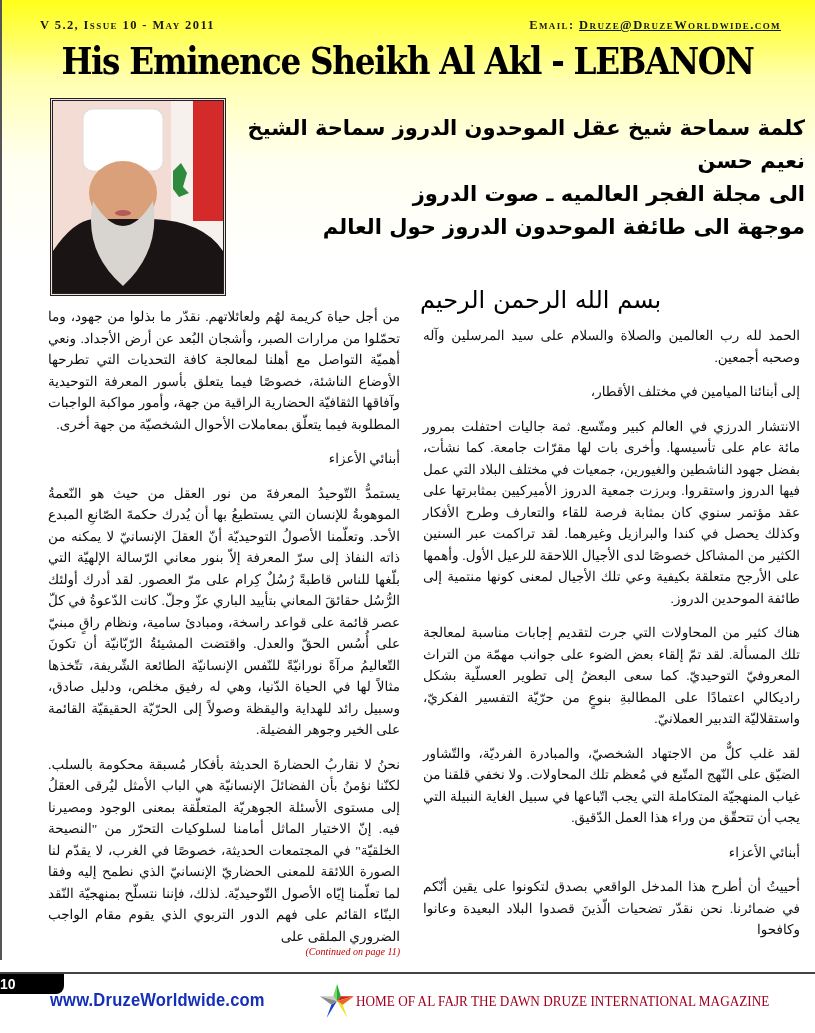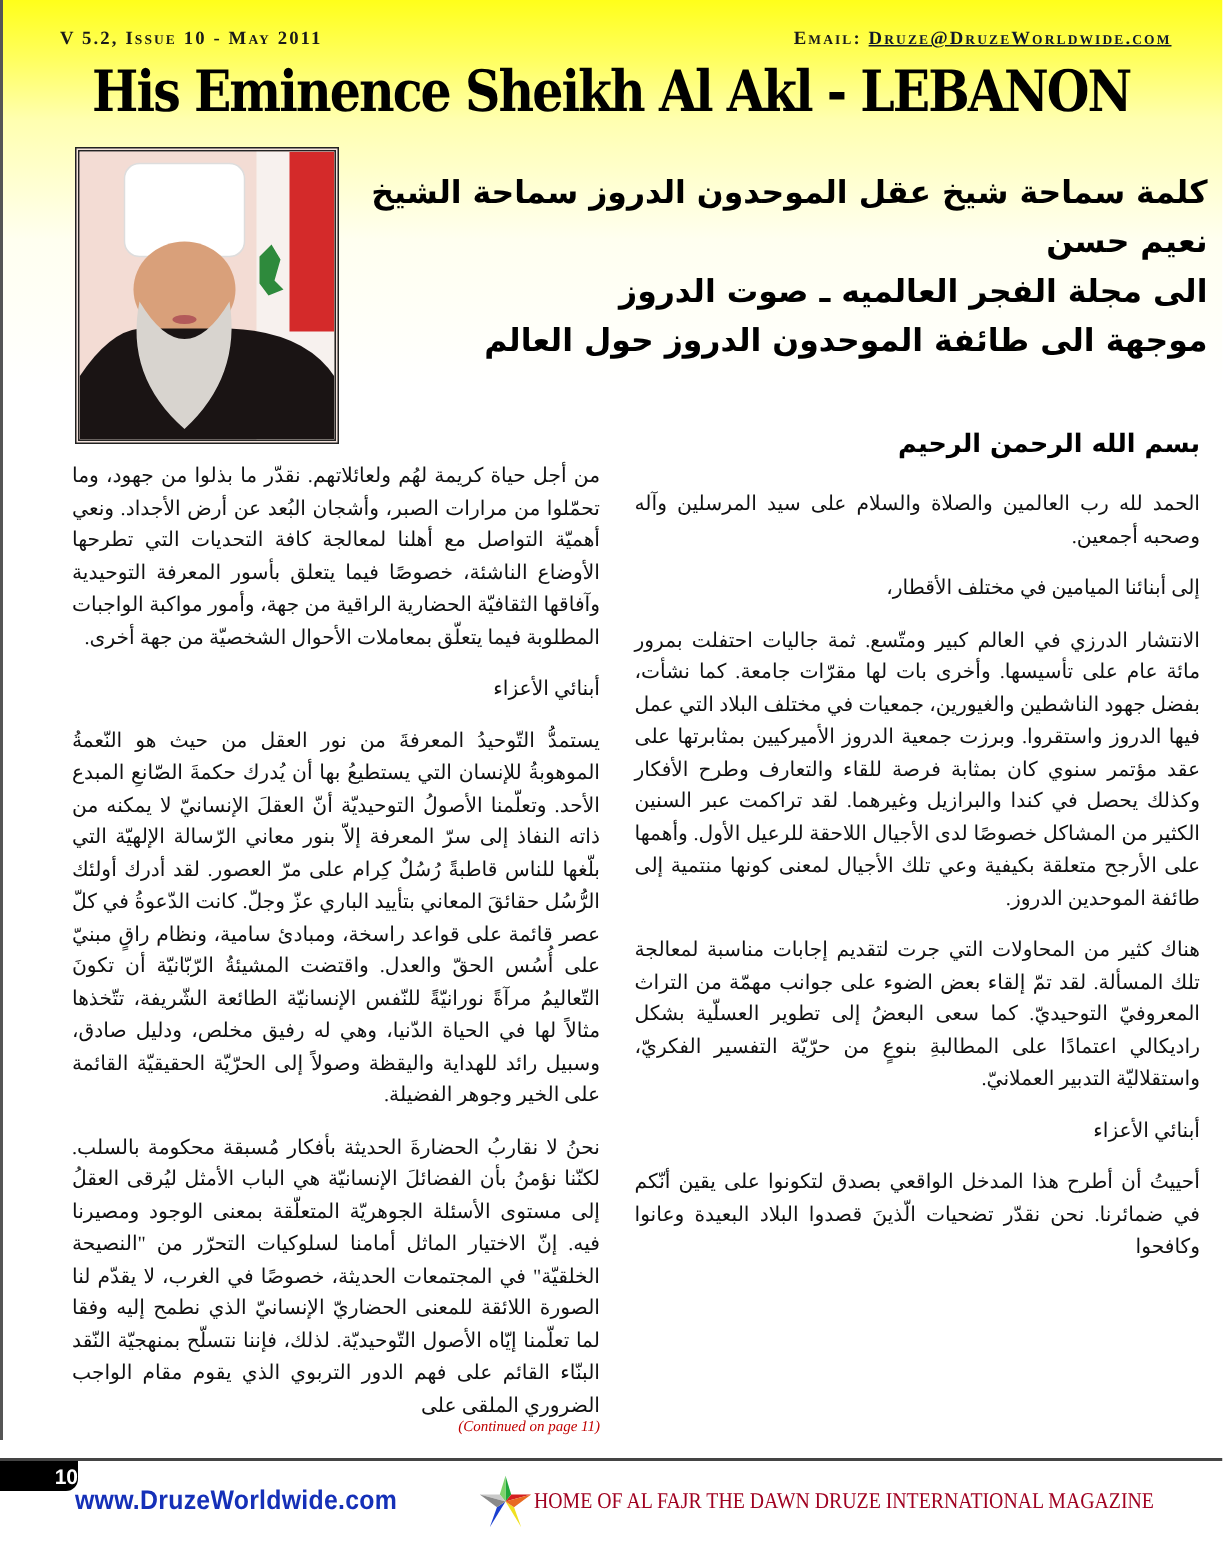--- a/index.html
+++ b/index.html
@@ -38,40 +38,40 @@
   .portrait-frame svg { width: 100%; height: 100%; display: block; }
   .ar-heading {
     position: absolute; left: 235px; width: 570px; top: 112px;
     direction: rtl; text-align: right;
     font-family: "DejaVu Sans", sans-serif; font-weight: bold; font-size: 21px; line-height: 33px;
     color: #000;
   }
   .ar-heading .line { display: block; }
   .bismillah {
     position: absolute; left: 420px; width: 380px; top: 286px;
-    direction: rtl; text-align: right;
-    font-family: "DejaVu Sans", sans-serif; font-weight: bold; font-size: 17px; color: #000;
+    direction: rtl; text-align: left;
+    font-family: "DejaVu Sans", sans-serif; font-weight: normal; font-size: 24px; color: #000;
   }
   .col {
     position: absolute; direction: rtl; text-align: justify;
     font-family: "Liberation Serif", serif; font-size: 13.5px; line-height: 21.5px; color: #111;
   }
   .col p { margin: 0 0 13px 0; }
   .col-right { left: 423px; width: 377px; top: 325px; }
   .col-left { left: 48px; width: 352px; top: 306px; }
   .continued {
     position: absolute; left: 240px; width: 160px; top: 946px; text-align: right;
     font-family: Liberation Serif, serif; font-style: italic; font-size: 10px; color: #c00000;
   }
   .footer-rule { position: absolute; left: 0; top: 972px; width: 815px; height: 2px; background: #444; }
   .page-num {
-    position: absolute; left: 0; top: 974px; width: 52px; height: 20px;
+    position: absolute; left: 0; top: 974px; width: 64px; height: 20px;
     background: #000; color: #fff; border-bottom-right-radius: 8px;
     font-family: "Liberation Sans", sans-serif; font-weight: bold; font-size: 14px;
-    text-align: right; line-height: 20px;
+    text-align: left; line-height: 20px;
   }
   .footer-url {
     position: absolute; left: 50px; top: 990px;
     font-family: "Liberation Sans", sans-serif; font-weight: bold; font-size: 18px;
     color: #1530b8; letter-spacing: 0.2px;
     transform: scaleX(0.92); transform-origin: left;
   }
   .footer-star { position: absolute; left: 318px; top: 982px; width: 38px; height: 38px; }
   .footer-tag {
     position: absolute; left: 356px; top: 993px;
@@ -114,20 +114,21 @@
   <span class="line">موجهة الى طائفة الموحدون الدروز حول العالم</span>
 </div>
 
 <div class="bismillah">بسم الله الرحمن الرحيم</div>
 
 <div class="col col-right">
   <p>الحمد لله رب العالمين والصلاة والسلام على سيد المرسلين وآله وصحبه أجمعين.</p>
   <p>إلى أبنائنا الميامين في مختلف الأقطار،</p>
   <p>الانتشار الدرزي في العالم كبير ومتّسع. ثمة جاليات احتفلت بمرور مائة عام على تأسيسها. وأخرى بات لها مقرّات جامعة. كما نشأت، بفضل جهود الناشطين والغيورين، جمعيات في مختلف البلاد التي عمل فيها الدروز واستقروا. وبرزت جمعية الدروز الأميركيين بمثابرتها على عقد مؤتمر سنوي كان بمثابة فرصة للقاء والتعارف وطرح الأفكار وكذلك يحصل في كندا والبرازيل وغيرهما. لقد تراكمت عبر السنين الكثير من المشاكل خصوصًا لدى الأجيال اللاحقة للرعيل الأول. وأهمها على الأرجح متعلقة بكيفية وعي تلك الأجيال لمعنى كونها منتمية إلى طائفة الموحدين الدروز.</p>
   <p>هناك كثير من المحاولات التي جرت لتقديم إجابات مناسبة لمعالجة تلك المسألة. لقد تمّ إلقاء بعض الضوء على جوانب مهمّة من التراث المعروفيّ التوحيديّ. كما سعى البعضُ إلى تطوير العسلّية بشكل راديكالي اعتمادًا على المطالبةِ بنوعٍ من حرّيّة التفسير الفكريّ، واستقلاليّة التدبير العملانيّ.</p>
+  <p>لقد غلب كلٌّ من الاجتهاد الشخصيّ، والمبادرة الفرديّة، والتّشاور الضيّق على النّهج المتّبع في مُعظم تلك المحاولات. ولا نخفي قلقنا من غياب المنهجيّة المتكاملة التي يجب اتّباعها في سبيل الغاية النبيلة التي يجب أن تتحقّق من وراء هذا العمل الدّقيق.</p>
   <p>أبنائي الأعزاء</p>
   <p>أحييتُ أن أطرح هذا المدخل الواقعي بصدق لتكونوا على يقين أنّكم في ضمائرنا. نحن نقدّر تضحيات الّذينَ قصدوا البلاد البعيدة وعانوا وكافحوا</p>
 </div>
 
 <div class="col col-left">
   <p>من أجل حياة كريمة لهُم ولعائلاتهم. نقدّر ما بذلوا من جهود، وما تحمّلوا من مرارات الصبر، وأشجان البُعد عن أرض الأجداد. ونعي أهميّة التواصل مع أهلنا لمعالجة كافة التحديات التي تطرحها الأوضاع الناشئة، خصوصًا فيما يتعلق بأسور المعرفة التوحيدية وآفاقها الثقافيّة الحضارية الراقية من جهة، وأمور مواكبة الواجبات المطلوبة فيما يتعلّق بمعاملات الأحوال الشخصيّة من جهة أخرى.</p>
   <p>أبنائي الأعزاء</p>
   <p>يستمدُّ التّوحيدُ المعرفةَ من نور العقل من حيث هو النّعمةُ الموهوبةُ للإنسان التي يستطيعُ بها أن يُدرك حكمةَ الصّانعِ المبدع الأحد. وتعلّمنا الأصولُ التوحيديّة أنّ العقلَ الإنسانيّ لا يمكنه من ذاته النفاذ إلى سرّ المعرفة إلاّ بنور معاني الرّسالة الإلهيّة التي بلّغها للناس قاطبةً رُسُلٌ كِرام على مرّ العصور. لقد أدرك أولئك الرُّسُل حقائقَ المعاني بتأييد الباري عزّ وجلّ. كانت الدّعوةُ في كلّ عصر قائمة على قواعد راسخة، ومبادئ سامية، ونظام راقٍ مبنيّ على أُسُس الحقّ والعدل. واقتضت المشيئةُ الرّبّانيّة أن تكونَ التّعاليمُ مرآةً نورانيّةً للنّفس الإنسانيّة الطائعة الشّريفة، تتّخذها مثالاً لها في الحياة الدّنيا، وهي له رفيق مخلص، ودليل صادق، وسبيل رائد للهداية واليقظة وصولاً إلى الحرّيّة الحقيقيّة القائمة على الخير وجوهر الفضيلة.</p>
   <p>نحنُ لا نقاربُ الحضارةَ الحديثة بأفكار مُسبقة محكومة بالسلب. لكنّنا نؤمنُ بأن الفضائلَ الإنسانيّة هي الباب الأمثل ليُرقى العقلُ إلى مستوى الأسئلة الجوهريّة المتعلّقة بمعنى الوجود ومصيرنا فيه. إنّ الاختيار الماثل أمامنا لسلوكيات التحرّر من "النصيحة الخلقيّة" في المجتمعات الحديثة، خصوصًا في الغرب، لا يقدّم لنا الصورة اللائقة للمعنى الحضاريّ الإنسانيّ الذي نطمح إليه وفقا لما تعلّمنا إيّاه الأصول التّوحيديّة. لذلك، فإننا نتسلّح بمنهجيّة النّقد البنّاء القائم على فهم الدور التربوي الذي يقوم مقام الواجب الضروري الملقى على</p>
 </div>

